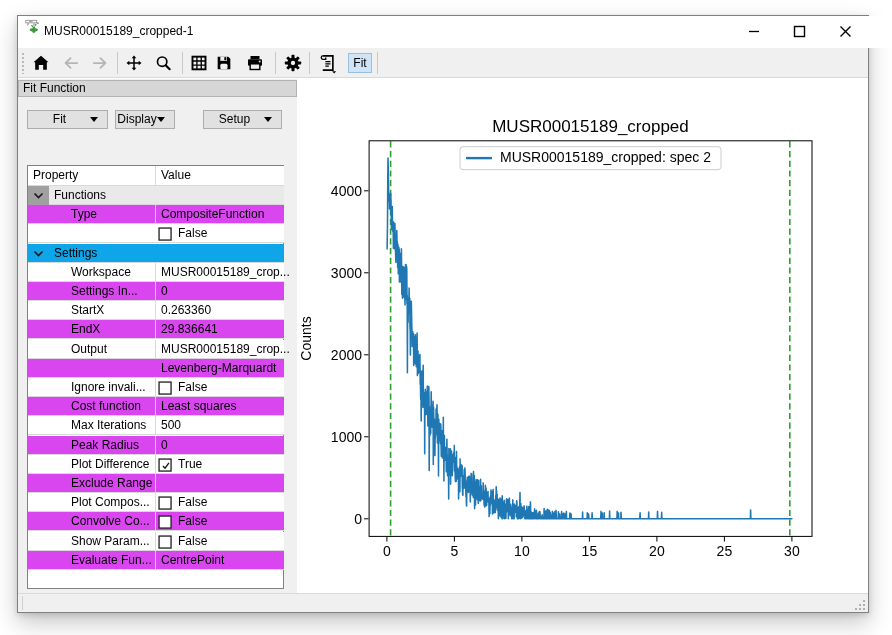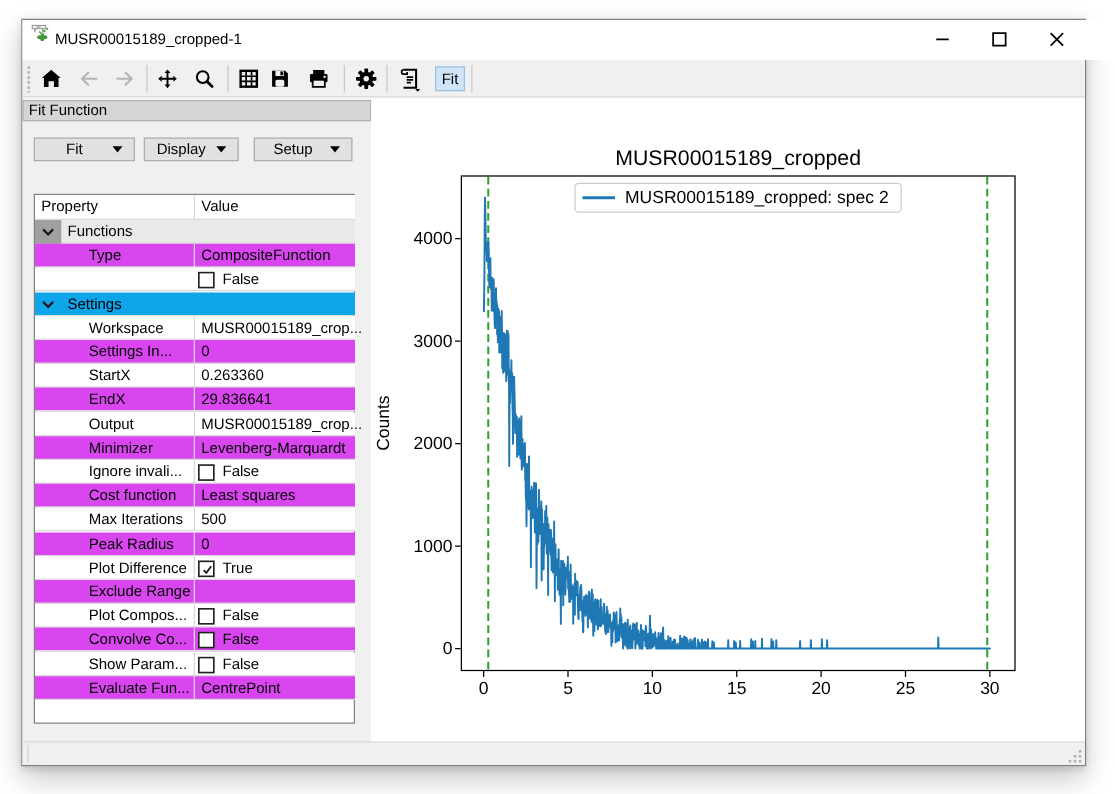--- a/index.html
+++ b/index.html
@@ -9,21 +9,21 @@
 .tb{left:0;top:0;width:884px;height:32px;background:#fff}
 .ticon{left:7px;top:3px;width:14px;height:14px}
 .ttext{left:26px;top:0;height:32px;line-height:31px;font-size:12px;color:#000}
 .wbtn{top:0;height:32px;width:46px}
 .toolbar{left:0;top:32px;width:850px;height:30px;background:#f0f0f0;border-bottom:1px solid #d9d9d9}
 .grip{left:4px;top:5px;width:2px;height:21px;background-image:repeating-linear-gradient(#b9b9b9 0 2px,#f0f0f0 2px 4px)}
 .dock{left:0;top:63px;width:279px;height:514px;background:#f0f0f0}
 .docktitle{left:0;top:1px;width:279px;height:17px;background:#d6d6d6;border:1px solid #b3b3b3;font-size:12px;line-height:15px;padding-left:4px;color:#000}
 .btn{top:31px;height:19px;background:#e1e1e1;border:1px solid #adadad;font-size:12px;color:#000;text-align:center;line-height:17px;padding-right:16px}
 .btn .arr{position:absolute;right:9px;top:6px;width:0;height:0;border-left:4px solid transparent;border-right:4px solid transparent;border-top:5px solid #000}
-#tbl{left:9px;top:76px;width:257px;height:424px;background:#fff;border:1px solid #828282;font-size:12px;color:#000}
+#tbl{left:9px;top:86px;width:257px;height:424px;background:#fff;border:1px solid #828282;font-size:12px;color:#000}
 .row{left:0;width:256px;height:19px;border-bottom:1px solid #d9d9d9;background:#fff}
 .row.alt{background:#d946ef}
 .row .c1{position:absolute;left:0;top:0;width:128px;height:19px;border-right:1px solid #d9d9d9;line-height:18px}
 .row .c2{position:absolute;left:129px;top:0;width:136px;height:19px;line-height:18px;padding-left:4px}
 .lbl{padding-left:43px}
 .hdr .c1{padding-left:5px}
 .grp{background:#e9e9e9}
 .grp .chev{position:absolute;left:0;top:0;width:21px;height:19px;background:#a0a0a0}
 .grpsel{background:#0ea5e9}
 .grptext{position:absolute;left:26px;top:0;line-height:18px}
@@ -115,21 +115,21 @@
         <path d="M10.2 10.6 H15.8 M10.2 13 H15.8 M10.2 15.4 H14" stroke="#000000" stroke-width="1.4"></path>
         <path d="M17.6 21 L22 21 L19.8 23.4 Z" fill="#000000"></path>
       </svg>
 <div style="left:330px;top:5px;width:24px;height:20px;background:#cfe5f7;border:1px solid #9ac0e0;font-size:12px;color:#000;text-align:center;line-height:19px">Fit</div>
 <div style="left:359px;top:4px;width:1px;height:22px;background:#c8c8c8"></div>
   </div>
 
   <div class="dock">
     <div class="docktitle">Fit Function</div>
     <div class="btn" style="left:9px;width:81px">Fit<span class="arr"></span></div>
-    <div class="btn" style="left:97px;width:76px">Display<span class="arr"></span></div>
+    <div class="btn" style="left:97px;width:60px">Display<span class="arr"></span></div>
     <div class="btn" style="left:185px;width:79px">Setup<span class="arr"></span></div>
     <div id="tbl">
         <div class="row hdr" style="top:0px;height:20.0px">
           <div class="c1" style="height:19.0px;line-height:19.0px">Property</div>
           <div class="c2" style="height:19.0px;line-height:19.0px">Value</div>
         </div>
 <div class="row grp" style="top:20.0px">
           <div class="chev"></div>
           <svg style="left:0;top:0" width="21" height="19" viewBox="0 0 21 19">
             <path d="M6.5 7.5 L10.5 11.5 L14.5 7.5" fill="none" stroke="#1a1a1a" stroke-width="1.7"></path>
@@ -168,21 +168,20 @@
         </div>
 <div class="row alt" style="top:154.4px">
           <div class="c1 lbl">EndX</div>
           <div class="c2">29.836641</div>
         </div>
 <div class="row " style="top:173.6px">
           <div class="c1 lbl">Output</div>
           <div class="c2">MUSR00015189_crop...</div>
         </div>
 <div class="row alt" style="top:192.8px">
-          <div class="c1 lbl">Minimizer</div>
           <div class="c2">Levenberg-Marquardt</div>
         </div>
 <div class="row " style="top:212.0px">
           <div class="c1 lbl">Ignore invali...</div>
           <div class="c2">
             <svg style="position:absolute;left:1px;top:3px" width="15" height="15" viewBox="0 0 17 17">
               <rect x="1.2" y="1.2" width="13.6" height="13.6" fill="#fff" stroke="#222" stroke-width="1.5"></rect>
             </svg>
             <span style="position:absolute;left:21px">False</span>
           </div>

